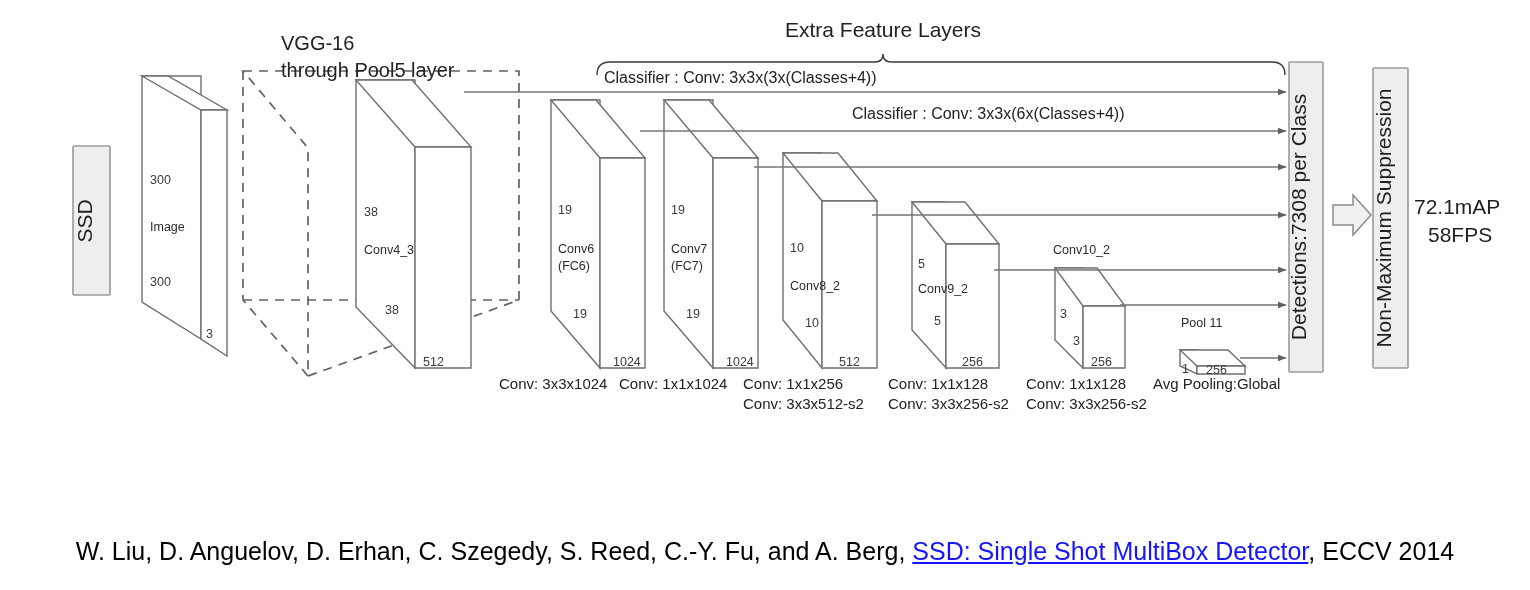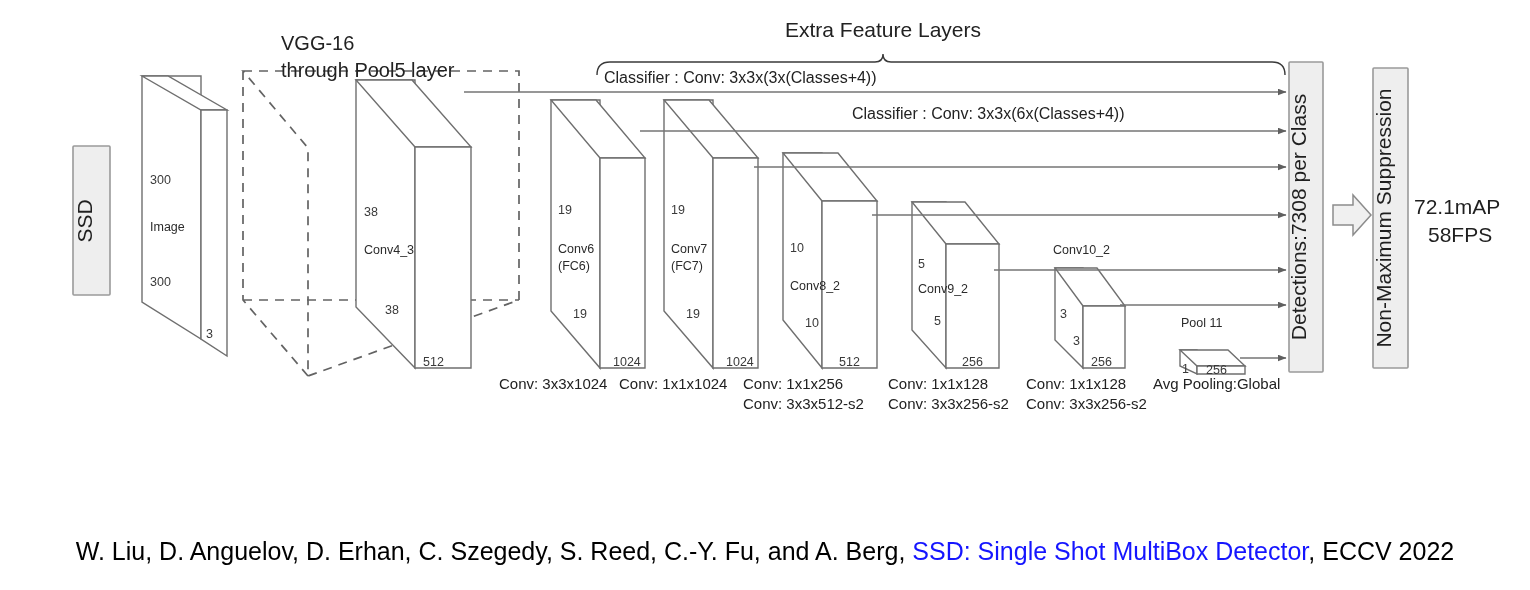--- a/index.html
+++ b/index.html
@@ -8,21 +8,21 @@
     width:1530px;height:590px;position:relative;overflow:hidden;
     font-family:"Liberation Sans","DejaVu Sans",sans-serif;
     color:#1a1a1a;
   }
   #diagram{position:absolute;left:0;top:0;width:1530px;height:500px;}
   .citation{
     position:absolute;left:0;top:536px;width:1530px;
     text-align:center;font-size:25px;line-height:30px;
     color:#000000;white-space:nowrap;
   }
-  .citation .link{color:#1515ff;cursor:pointer;}
+  .citation .link{color:#1515ff;text-decoration:underline;cursor:pointer;}
   svg text{font-family:"Liberation Sans","DejaVu Sans",sans-serif;fill:#2b2b2b;}
   .t-title{font-size:21px;fill:#222222;}
   .t-vgg{font-size:20px;fill:#222222;}
   .t-clf{font-size:16px;fill:#222222;}
   .t-dim{font-size:12.5px;fill:#3a3a3a;}
   .t-name{font-size:12.5px;fill:#2b2b2b;}
   .t-conv{font-size:15px;fill:#222222;}
   .t-box{font-size:21px;fill:#1f1f1f;}
   .t-map{font-size:21px;fill:#1f1f1f;}
   .blk-face{fill:#ffffff;stroke:#6f6f6f;stroke-width:1.4;}
@@ -180,14 +180,14 @@
     <text class="t-box" x="1391" y="218" text-anchor="middle" transform="rotate(-90 1391 218)">Non-Maximum Suppression</text>
   </g>
 
   <text class="t-map" x="1414" y="214">72.1mAP</text>
   <text class="t-map" x="1428" y="242">58FPS</text>
 
 </svg>
 </div>
 
 <div class="citation">
-  <span>W. Liu, D. Anguelov, D. Erhan, C. Szegedy, S. Reed, C.-Y. Fu, and A. Berg, </span><span class="link">SSD: Single Shot MultiBox Detector</span><span>, ECCV 2022</span>
+  <span>W. Liu, D. Anguelov, D. Erhan, C. Szegedy, S. Reed, C.-Y. Fu, and A. Berg, </span><span class="link">SSD: Single Shot MultiBox Detector</span><span>, ECCV 2014</span>
 </div>
 
 </body></html>

